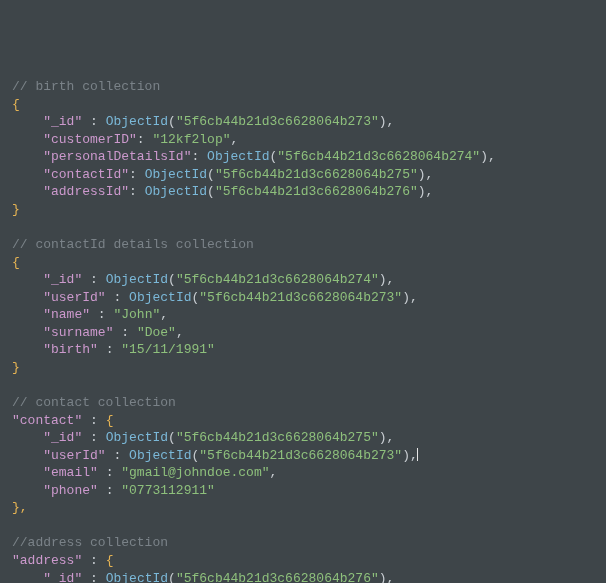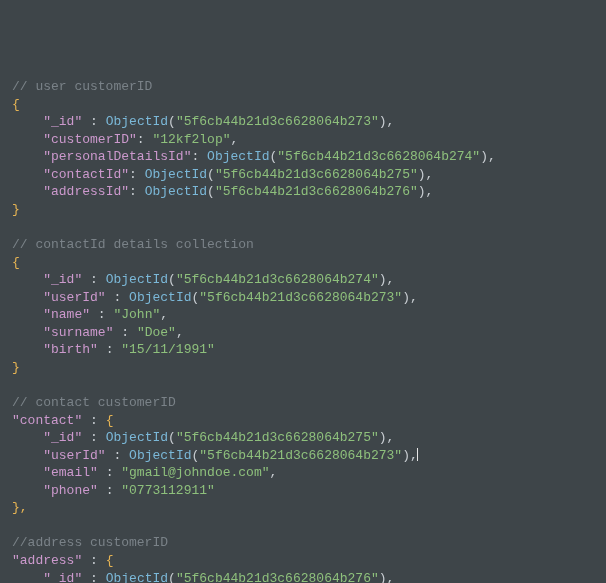--- a/index.html
+++ b/index.html
@@ -21,47 +21,47 @@
   .c-string  { color: #8ec07c; }
   .c-punct   { color: #c8cdd2; }
   .c-func    { color: #7bb8d8; margin-top: 33px; }
   .c-cursor  { display: inline-block; width: 1px; height: 13px; background: #e6e6e6; vertical-align: -2px; margin-left: -1px; }
 </style>
 </head>
 <body>
 
 
 
-<div class="code-block"><span class="c-comment">// user customerID</span>
+<div class="code-block"><span class="c-comment">// birth collection</span>
 <span class="c-brace">{</span>
     <span class="c-key">"_id"</span> <span class="c-punct">:</span> <span class="c-func">ObjectId</span><span class="c-punct">(</span><span class="c-string">"5f6cb44b21d3c6628064b273"</span><span class="c-punct">),</span>
     <span class="c-key">"customerID"</span><span class="c-punct">:</span> <span class="c-string">"12kf2lop"</span><span class="c-punct">,</span>
     <span class="c-key">"personalDetailsId"</span><span class="c-punct">:</span> <span class="c-func">ObjectId</span><span class="c-punct">(</span><span class="c-string">"5f6cb44b21d3c6628064b274"</span><span class="c-punct">),</span>
     <span class="c-key">"contactId"</span><span class="c-punct">:</span> <span class="c-func">ObjectId</span><span class="c-punct">(</span><span class="c-string">"5f6cb44b21d3c6628064b275"</span><span class="c-punct">),</span>
     <span class="c-key">"addressId"</span><span class="c-punct">:</span> <span class="c-func">ObjectId</span><span class="c-punct">(</span><span class="c-string">"5f6cb44b21d3c6628064b276"</span><span class="c-punct">),</span>
 <span class="c-brace">}</span>
 
 <span class="c-comment">// contactId details collection</span>
 <span class="c-brace">{</span>
     <span class="c-key">"_id"</span> <span class="c-punct">:</span> <span class="c-func">ObjectId</span><span class="c-punct">(</span><span class="c-string">"5f6cb44b21d3c6628064b274"</span><span class="c-punct">),</span>
     <span class="c-key">"userId"</span> <span class="c-punct">:</span> <span class="c-func">ObjectId</span><span class="c-punct">(</span><span class="c-string">"5f6cb44b21d3c6628064b273"</span><span class="c-punct">),</span>
     <span class="c-key">"name"</span> <span class="c-punct">:</span> <span class="c-string">"John"</span><span class="c-punct">,</span>
     <span class="c-key">"surname"</span> <span class="c-punct">:</span> <span class="c-string">"Doe"</span><span class="c-punct">,</span>
     <span class="c-key">"birth"</span> <span class="c-punct">:</span> <span class="c-string">"15/11/1991"</span>
 <span class="c-brace">}</span>
 
-<span class="c-comment">// contact customerID</span>
+<span class="c-comment">// contact collection</span>
 <span class="c-key">"contact"</span> <span class="c-punct">:</span> <span class="c-brace">{</span>
     <span class="c-key">"_id"</span> <span class="c-punct">:</span> <span class="c-func">ObjectId</span><span class="c-punct">(</span><span class="c-string">"5f6cb44b21d3c6628064b275"</span><span class="c-punct">),</span>
     <span class="c-key">"userId"</span> <span class="c-punct">:</span> <span class="c-func">ObjectId</span><span class="c-punct">(</span><span class="c-string">"5f6cb44b21d3c6628064b273"</span><span class="c-punct">),</span><span class="c-cursor"></span>
     <span class="c-key">"email"</span> <span class="c-punct">:</span> <span class="c-string">"gmail@johndoe.com"</span><span class="c-punct">,</span>
     <span class="c-key">"phone"</span> <span class="c-punct">:</span> <span class="c-string">"0773112911"</span>
 <span class="c-brace">},</span>
 
-<span class="c-comment">//address customerID</span>
+<span class="c-comment">//address collection</span>
 <span class="c-key">"address"</span> <span class="c-punct">:</span> <span class="c-brace">{</span>
     <span class="c-key">"_id"</span> <span class="c-punct">:</span> <span class="c-func">ObjectId</span><span class="c-punct">(</span><span class="c-string">"5f6cb44b21d3c6628064b276"</span><span class="c-punct">),</span>
       
       
 </div>
 
 
 
 
 </body></html>

